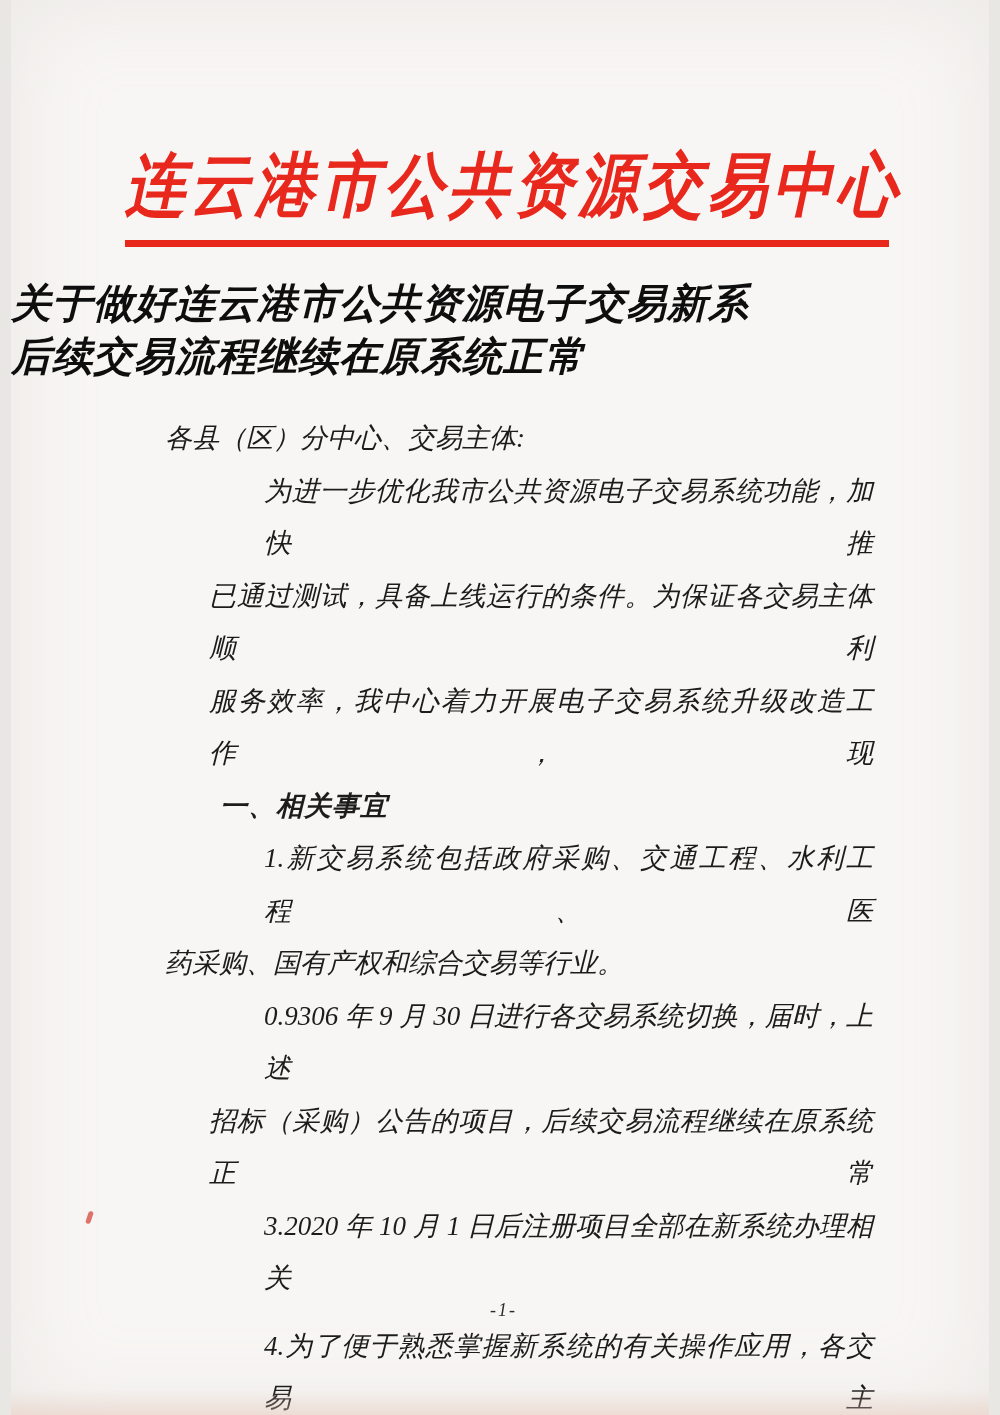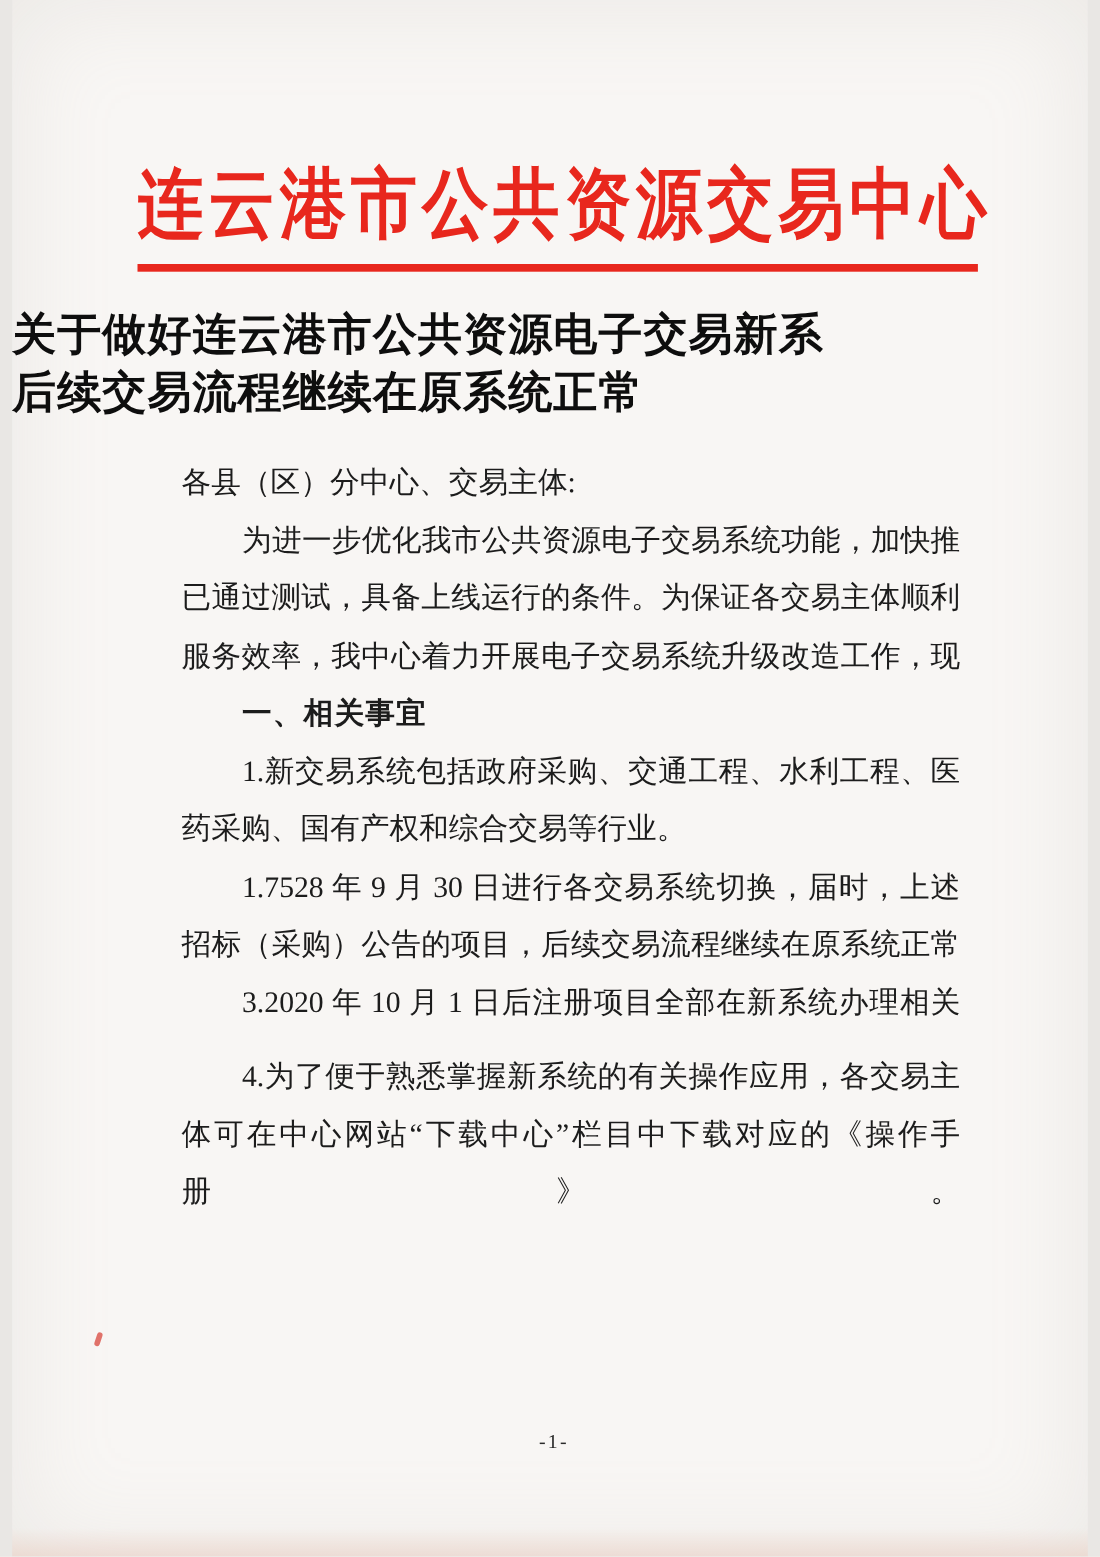--- a/index.html
+++ b/index.html
@@ -5,20 +5,21 @@
   html, body { margin: 0; padding: 0; background: #e9e7e4; }
   .page {
     position: relative;
     width: 978px;
     height: 1415px;
     margin: 0 auto;
     background: #f8f6f4;
     overflow: hidden;
     box-shadow: inset 0 0 90px rgba(186,178,168,0.20);
     font-family: "Liberation Serif", serif;
+    font-style: italic;
   }
   .page::after {
     content: "";
     position: absolute;
     left: 0; right: 0; bottom: 0;
     height: 26px;
     background: linear-gradient(to bottom, rgba(235,206,192,0), rgba(231,198,184,0.45));
     pointer-events: none;
   }
   .letterhead {
@@ -66,20 +67,21 @@
     color: #1c1c1c;
     font-family: "Liberation Serif", serif;
   }
   .line {
     min-height: 52.5px;
     line-height: 52.5px;
   }
   .line.j {
     text-align: justify;
     text-align-last: justify;
+    margin-left: 44px;
   }
   .line.i { padding-left: 55px; }
   .line.i.j { text-indent: 0; }
   .line.b {
     font-weight: 700;
     font-family: "Liberation Sans", sans-serif;
     letter-spacing: 1px;
   }
   .line.g { margin-top: 15px; }
   .page-number {
@@ -120,21 +122,21 @@
   </div>
 
   <div class="body-text" id="body-lines">
       <div class="line">各县（区）分中心、交易主体:</div>
       <div class="line j i">为进一步优化我市公共资源电子交易系统功能，加快推</div>
       <div class="line j">已通过测试，具备上线运行的条件。为保证各交易主体顺利</div>
       <div class="line j">服务效率，我中心着力开展电子交易系统升级改造工作，现</div>
       <div class="line i b">一、相关事宜</div>
       <div class="line j i">1.新交易系统包括政府采购、交通工程、水利工程、医</div>
       <div class="line">药采购、国有产权和综合交易等行业。</div>
-      <div class="line j i">1.7528 年 9 月 30 日进行各交易系统切换，届时，上述</div>
+      <div class="line j i">0.9306 年 9 月 30 日进行各交易系统切换，届时，上述</div>
       <div class="line j">招标（采购）公告的项目，后续交易流程继续在原系统正常</div>
       <div class="line j i">3.2020 年 10 月 1 日后注册项目全部在新系统办理相关</div>
       <div class="line j i g">4.为了便于熟悉掌握新系统的有关操作应用，各交易主</div>
       <div class="line j">体可在中心网站“下载中心”栏目中下载对应的《操作手册》。</div>
     </div>
 
   <div class="page-number">-1-</div>
 
   <div class="speck"></div>
 

